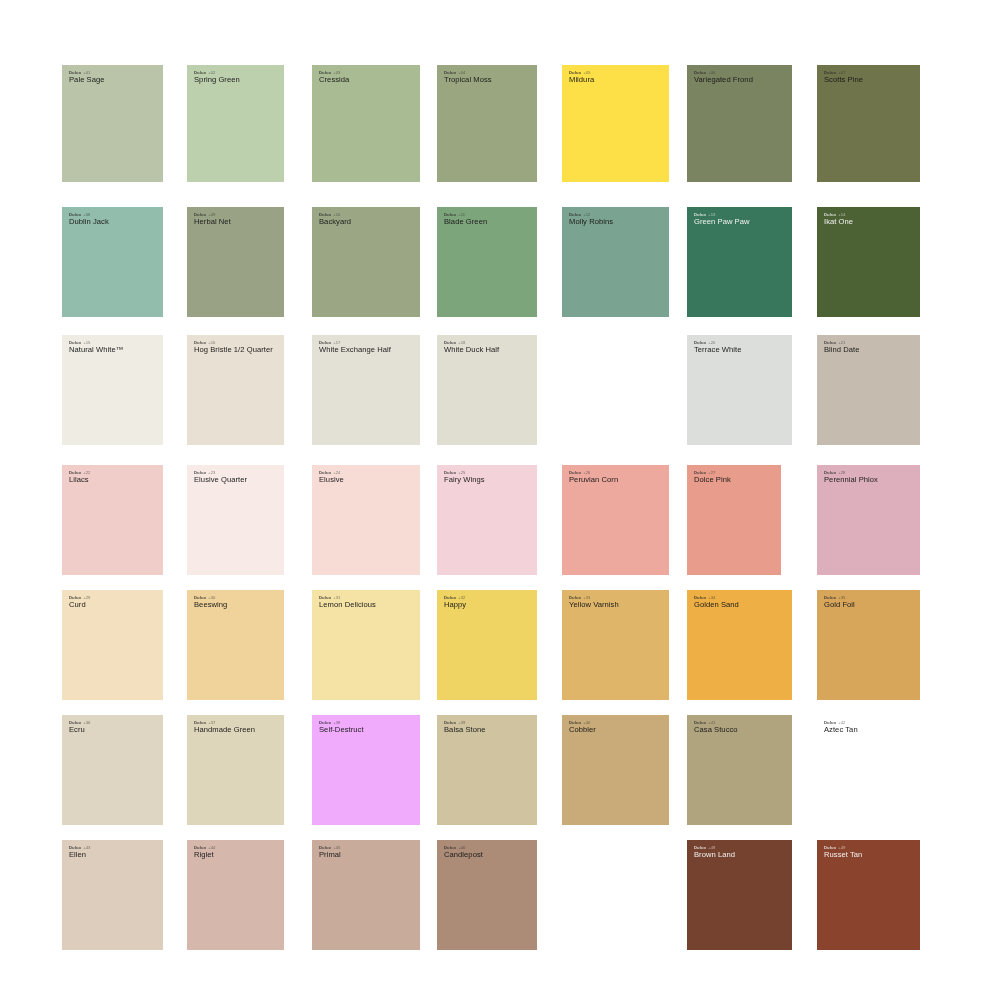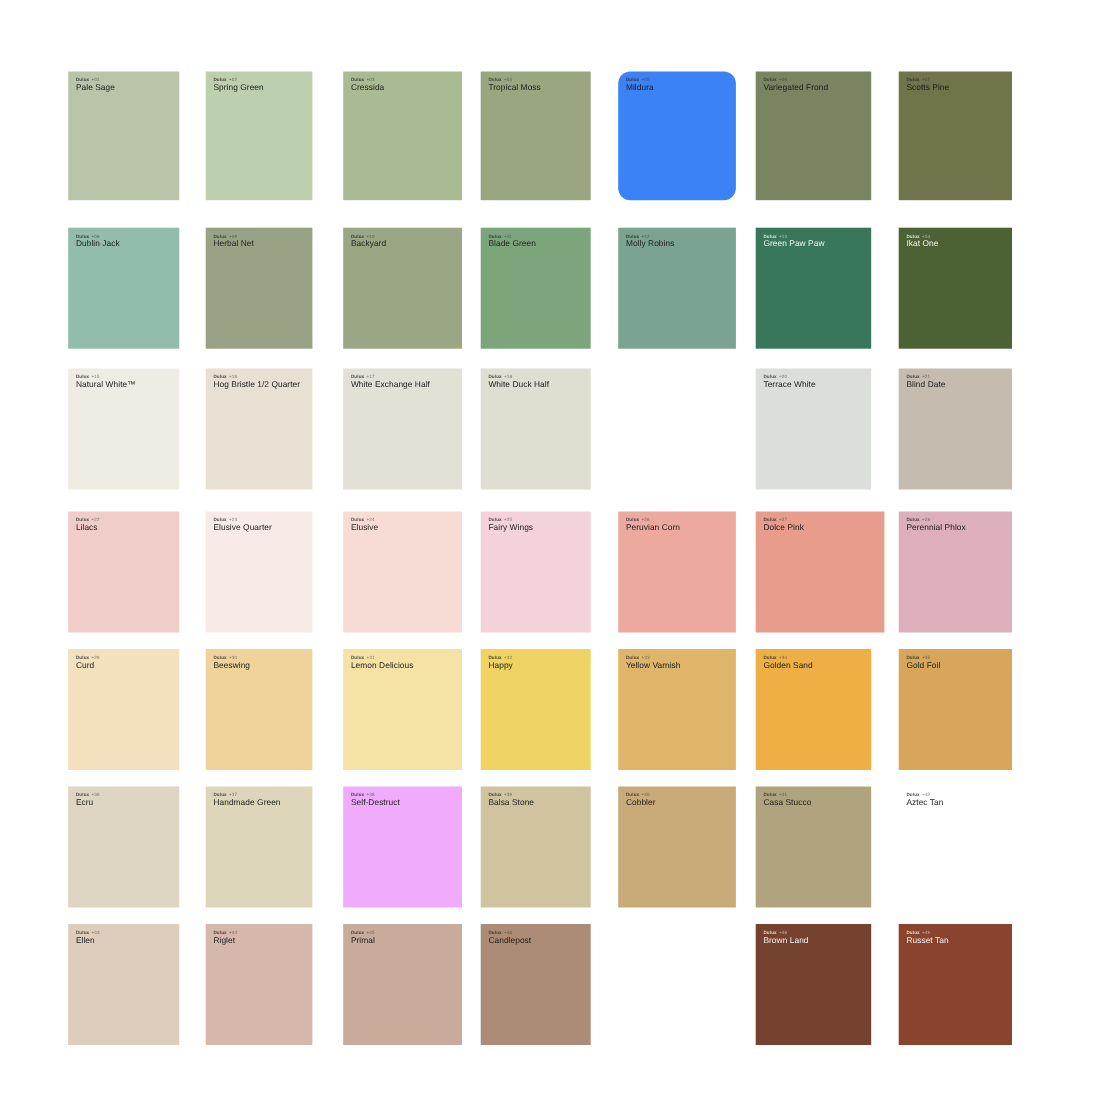--- a/index.html
+++ b/index.html
@@ -77,21 +77,21 @@
         <span class="brand-line">Dulux<span class="brand-code">+03</span></span>
         <span class="color-name">Cressida</span>
       </div>
     </div>
     <div class="swatch" style="left: 437px; top: 65px; width: 100px; height: 117px; background: rgb(154, 166, 127);">
       <div class="swatch-label">
         <span class="brand-line">Dulux<span class="brand-code">+04</span></span>
         <span class="color-name">Tropical Moss</span>
       </div>
     </div>
-    <div class="swatch" style="left: 562px; top: 65px; width: 107px; height: 117px; background: #3b82f6; border-radius: 11px;">
+    <div class="swatch" style="left: 562px; top: 65px; width: 107px; height: 117px; background: #fde047;">
       <div class="swatch-label">
         <span class="brand-line">Dulux<span class="brand-code">+05</span></span>
         <span class="color-name">Mildura</span>
       </div>
     </div>
     <div class="swatch" style="left: 687px; top: 65px; width: 105px; height: 117px; background: rgb(123, 132, 96);">
       <div class="swatch-label">
         <span class="brand-line">Dulux<span class="brand-code">+06</span></span>
         <span class="color-name">Variegated Frond</span>
       </div>
@@ -203,21 +203,21 @@
         <span class="brand-line">Dulux<span class="brand-code">+25</span></span>
         <span class="color-name">Fairy Wings</span>
       </div>
     </div>
     <div class="swatch" style="left: 562px; top: 465px; width: 107px; height: 110px; background: rgb(237, 169, 158);">
       <div class="swatch-label">
         <span class="brand-line">Dulux<span class="brand-code">+26</span></span>
         <span class="color-name">Peruvian Corn</span>
       </div>
     </div>
-    <div class="swatch" style="left: 687px; top: 465px; width: 117px; height: 110px; background: rgb(231, 156, 140);">
+    <div class="swatch" style="left: 687px; top: 465px; width: 94px; height: 110px; background: rgb(231, 156, 140);">
       <div class="swatch-label">
         <span class="brand-line">Dulux<span class="brand-code">+27</span></span>
         <span class="color-name">Dolce Pink</span>
       </div>
     </div>
     <div class="swatch" style="left: 817px; top: 465px; width: 103px; height: 110px; background: rgb(221, 175, 189);">
       <div class="swatch-label">
         <span class="brand-line">Dulux<span class="brand-code">+28</span></span>
         <span class="color-name">Perennial Phlox</span>
       </div>

